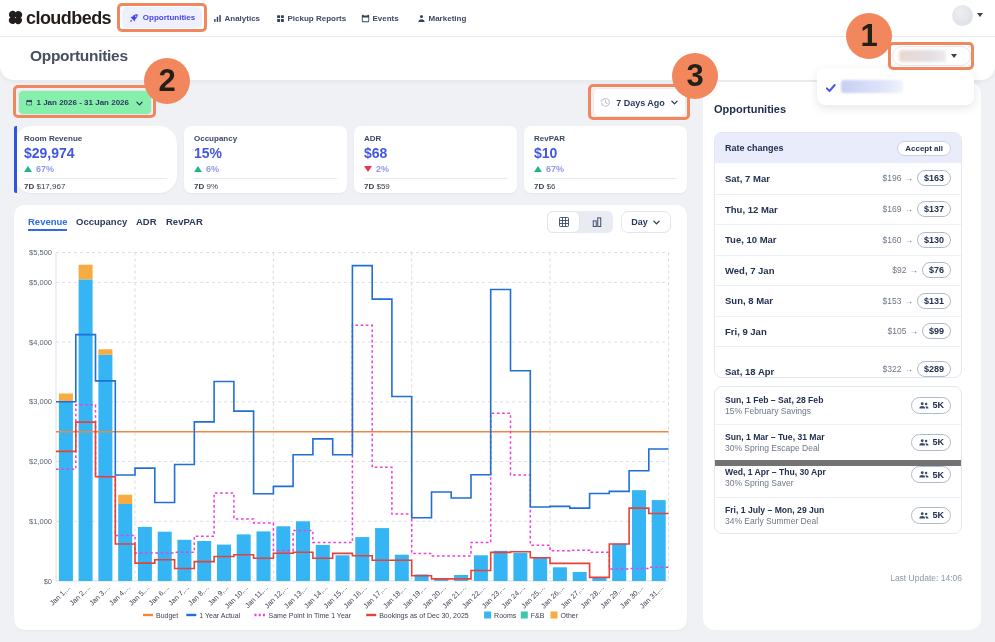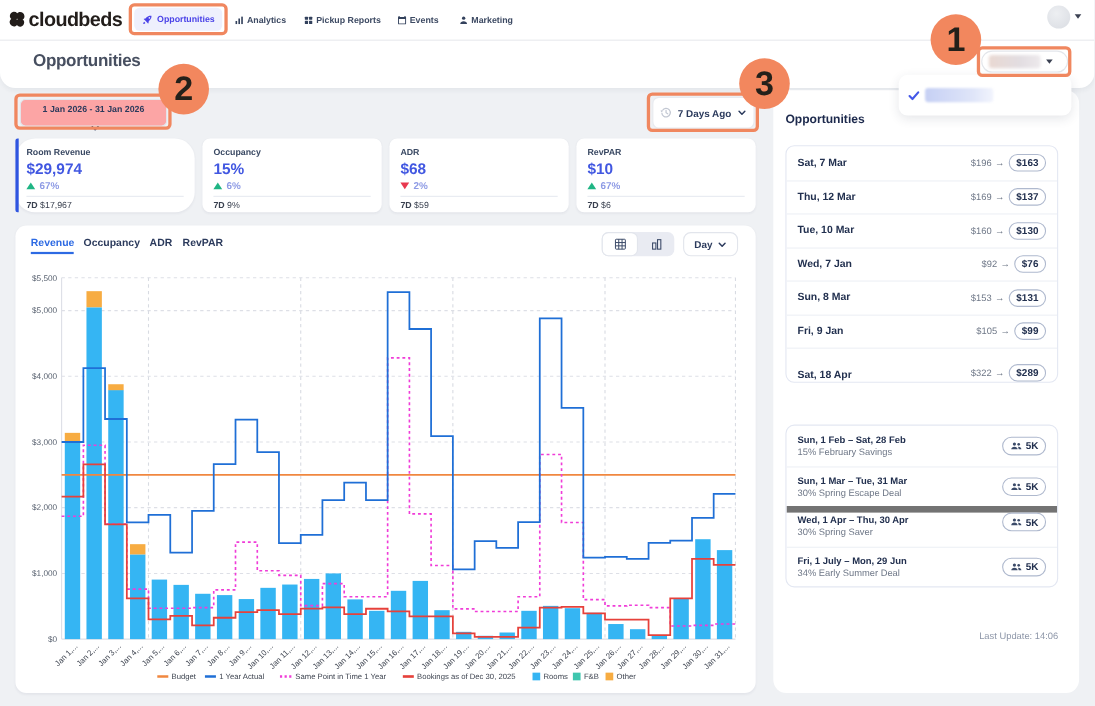--- a/index.html
+++ b/index.html
@@ -72,21 +72,21 @@
 <div class="abs" style="left:892px;top:46px;width:79px;height:20px;background:#fff;border:1px solid #E3E6EB;border-radius:11px;z-index:2;"></div>
 <div class="abs" style="left:899px;top:50px;width:47px;height:12px;border-radius:3px;background:linear-gradient(90deg,#E9D8D2,#E2DDE1 60%,#EDE9EC);filter:blur(1.5px);z-index:3;"></div>
 <div class="abs" style="left:951px;top:54px;width:0;height:0;border-left:3.5px solid transparent;border-right:3.5px solid transparent;border-top:4.5px solid #3B4152;z-index:3;"></div>
 
 <div class="abs" style="left:817px;top:68px;width:157px;height:37px;background:#fff;border-radius:8px;box-shadow:0 3px 10px rgba(40,50,70,.12);z-index:4;"></div>
 <div class="abs" style="left:825px;top:80px;z-index:5;"><svg width="12" height="12" viewBox="0 0 16 16">
       <path fill="none" stroke="#4458E8" stroke-width="2.6" stroke-linecap="round" stroke-linejoin="round" d="M2.5 8.5l3.5 3.5 7-8"></path>
     </svg></div>
 <div class="abs" style="left:841px;top:80px;width:62px;height:13px;border-radius:3px;background:linear-gradient(90deg,#C6D0F4,#DFE5F9 70%,#F2F4FD);filter:blur(1.2px);z-index:5;"></div>
 
-<div class="abs" style="left:18px;top:90px;width:134px;height:25px;background:#fca5a5;border:1px solid #E3E6EC;border-radius:5px;display:flex;align-items:center;padding:0 7px;gap:4px;flex-direction:column;">
+<div class="abs" style="left:18px;top:90px;width:134px;height:25px;background:#86efac;border:1px solid #E3E6EC;border-radius:5px;display:flex;align-items:center;padding:0 7px;gap:4px;">
   <svg width="11" height="11" viewBox="0 0 16 16">
       <path fill="#2B3A5C" d="M4.5 1v1.5h7V1H13v1.5h.5A1.5 1.5 0 0 1 15 4v9.5A1.5 1.5 0 0 1 13.5 15h-11A1.5 1.5 0 0 1 1 13.5V4a1.5 1.5 0 0 1 1.5-1.5H3V1h1.5zM13.5 6.5h-11v7h11v-7z"></path>
     </svg>
   <span style="font-size:8px;font-weight:bold;color:#2B3A5C;white-space:nowrap;">1 Jan 2026 - 31 Jan 2026</span>
   <span style="margin-left:2px;"><svg width="9" height="9" viewBox="0 0 12 12">
         <path fill="none" stroke="#2B3A5C" stroke-width="1.8" stroke-linecap="round" stroke-linejoin="round" d="M2.5 4.2 6 7.8 9.5 4.2"></path>
       </svg></span>
 </div>
 
 <div class="abs" style="left:593px;top:88px;width:93px;height:29px;background:#fff;border:1px solid #E8EAEF;border-radius:6px;display:flex;align-items:center;justify-content:center;gap:5px;">
@@ -280,20 +280,24 @@
 <rect x="506.8" y="406.5" width="7" height="7" fill="#3FC6AE"></rect>
 <text x="516.8" y="412.5" font-size="7" fill="#3E4450">F&amp;B</text>
 <rect x="536.5" y="406.5" width="7" height="7" fill="#F7AC42"></rect>
 <text x="546.5" y="412.5" font-size="7" fill="#3E4450">Other</text>
 </svg></div>
 
 <div class="abs" style="left:703px;top:82px;width:278px;height:548px;background:#fff;border-radius:12px;"></div>
 <div class="abs" style="left:714px;top:103px;font-size:11px;font-weight:bold;color:#1D2A4D;z-index:2;">Opportunities</div>
 
 <div class="abs" style="left:714px;top:132px;width:248px;background:#fff;border:1px solid #E3E7F2;border-radius:8px;overflow:hidden;z-index:2;">
+  <div style="height:30px;background:#E9EDFB;display:flex;align-items:center;padding:0 10px;">
+    <span style="font-size:9px;font-weight:bold;color:#22304F;">Rate changes</span>
+    <span style="margin-left:auto;display:inline-flex;align-items:center;padding:2px 7px;background:#fff;border:1px solid #C9D0DE;border-radius:10px;font-size:8px;font-weight:bold;color:#22304F;">Accept all</span>
+  </div>
   <div style="height:30.5px;display:flex;align-items:center;padding:0 10px;">
       <div style="font-size:9.5px;font-weight:bold;color:#22304F;">Sat, 7 Mar</div>
       <div style="margin-left:auto;display:flex;align-items:center;">
         <span style="font-size:8.5px;color:#6E7787;">$196</span>
         <span style="font-size:8.5px;color:#6E7787;margin:0 4px 0 3px;">→</span>
         <span style="display:inline-flex;align-items:center;justify-content:center;min-width:24px;padding:2px 6px;border:1px solid #AFB9CE;border-radius:10px;font-size:9px;font-weight:bold;color:#22304F;background:#fff;">$163</span>
       </div>
     </div>
 <div style="height:30.5px;border-top:1px solid #EDF0F6;display:flex;align-items:center;padding:0 10px;">
       <div style="font-size:9.5px;font-weight:bold;color:#22304F;">Thu, 12 Mar</div>

